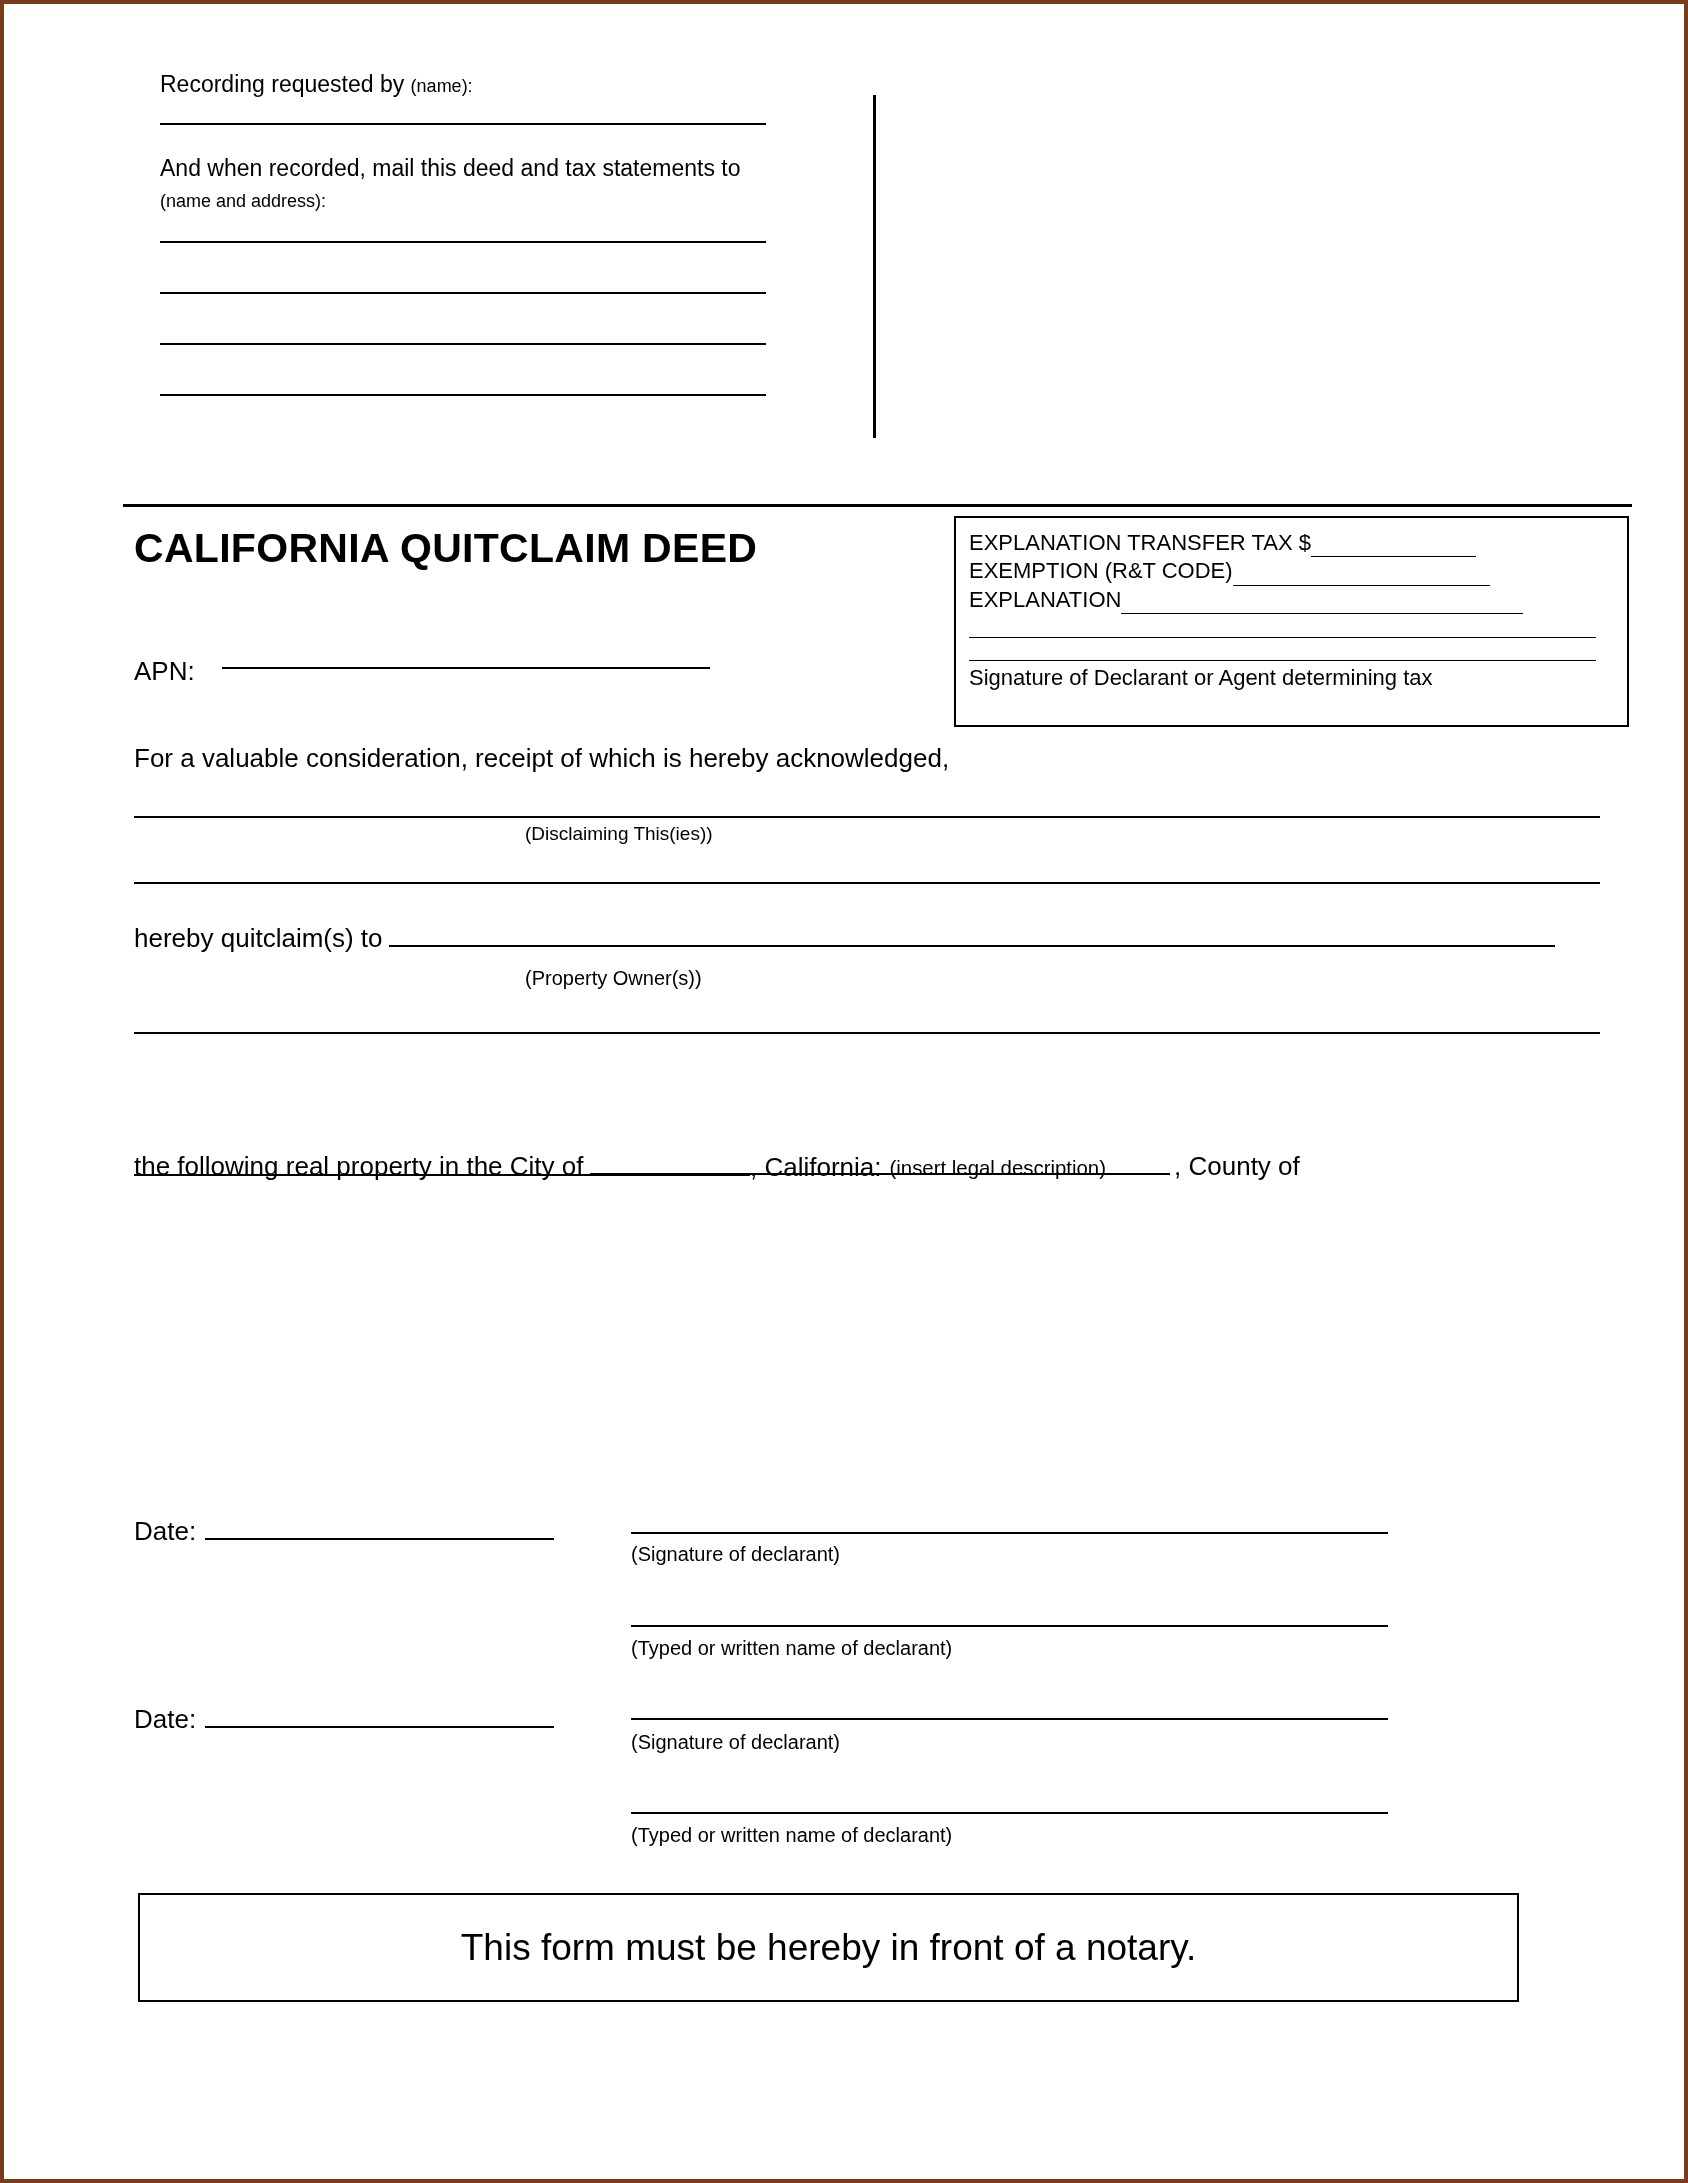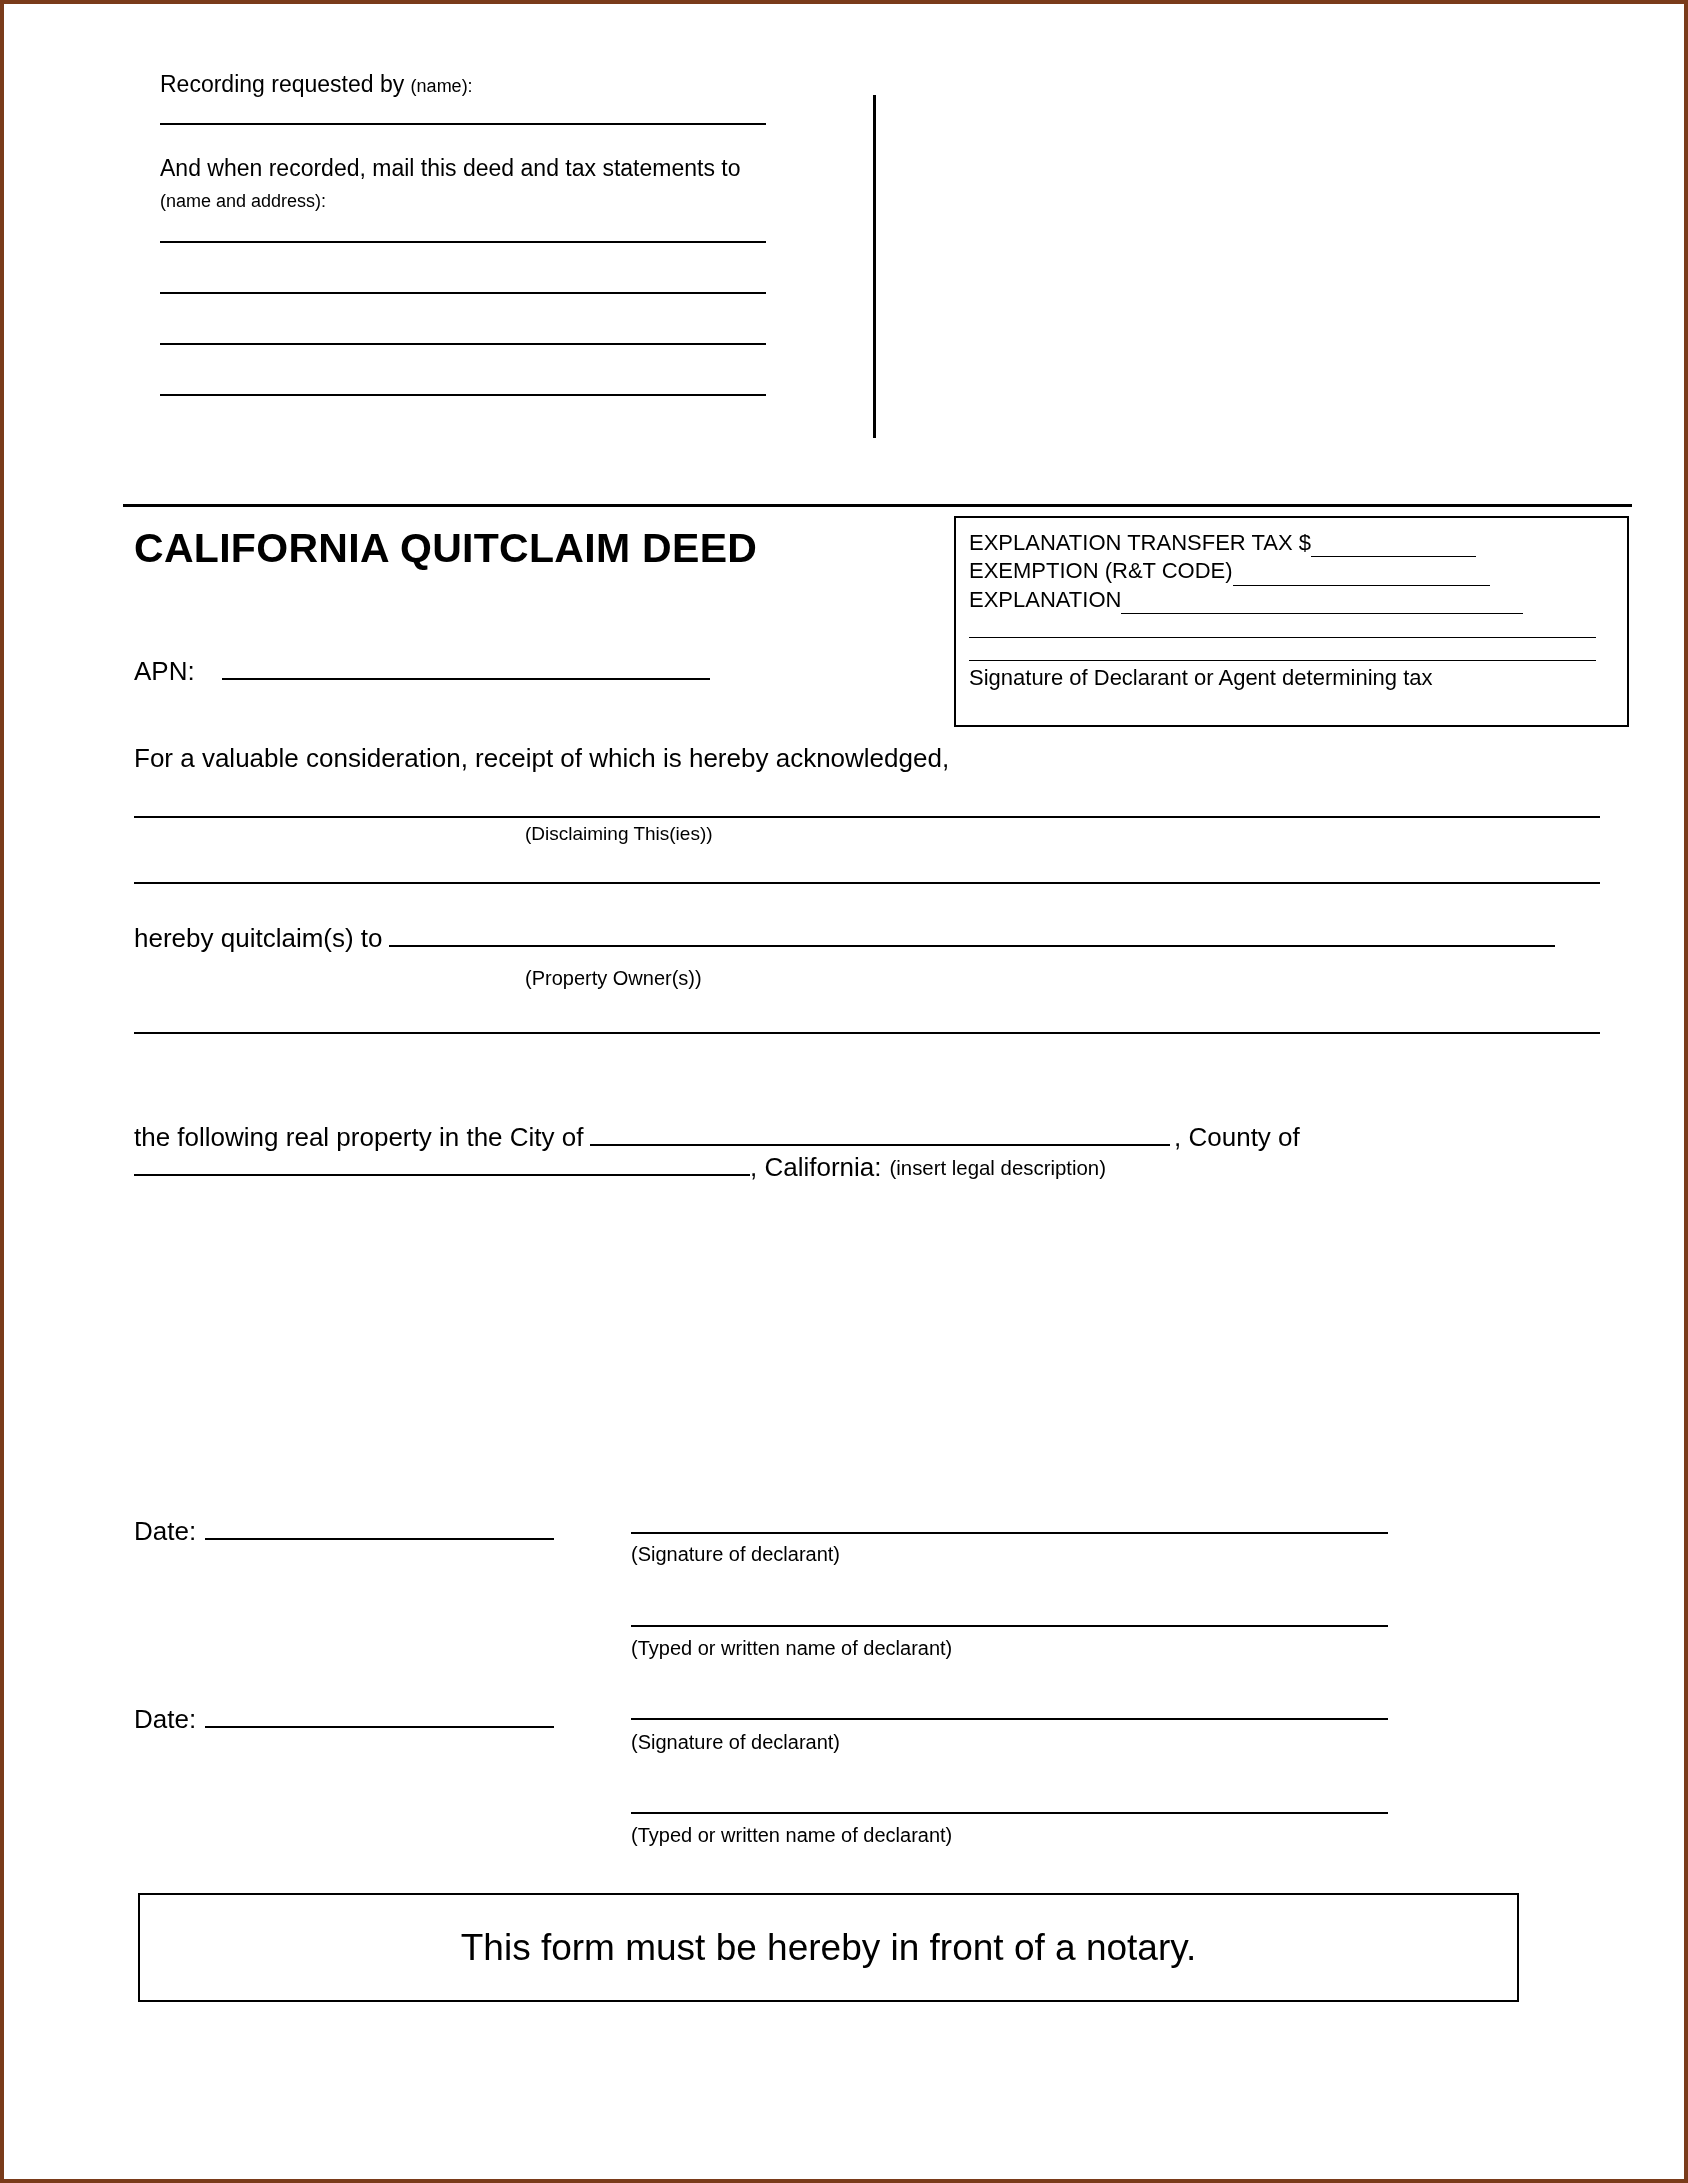--- a/index.html
+++ b/index.html
@@ -110,21 +110,21 @@
   }
   .declarant-note { margin-top: 2.6px; font-size: 22px; }
 
   
   .apn-row {
     position: absolute;
     left: 130px;
     top: 652px;
     font-size: 26px;
     display: flex;
-    align-items: flex-end;
+    align-items: center;
     gap: 27px;
   }
   .apn-rule {
     width: 488px;
     border-bottom: 2px solid #000;
     height: 0;
     margin-bottom: 6.6px;
   }
 
   
@@ -154,21 +154,21 @@
     margin-bottom: 6.6px;
     margin-left: 6.6px;
   }
   .cap-owner { position: absolute; left: 521px; top: 963px; font-size: 20px; }
   .full-rule-3 { position: absolute; left: 130px; top: 1028px; width: 1466px; border-top: 2px solid #000; }
 
   
   .prop-row-1 {
     position: absolute;
     left: 130px;
-    top: 1118px;
+    top: 1147px;
     font-size: 26px;
     display: flex;
     align-items: flex-end;
     white-space: nowrap;
   }
   .city-rule {
     width: 580px;
     border-bottom: 2px solid #000;
     height: 0;
     margin: 0 4px 6.6px 6.6px;

